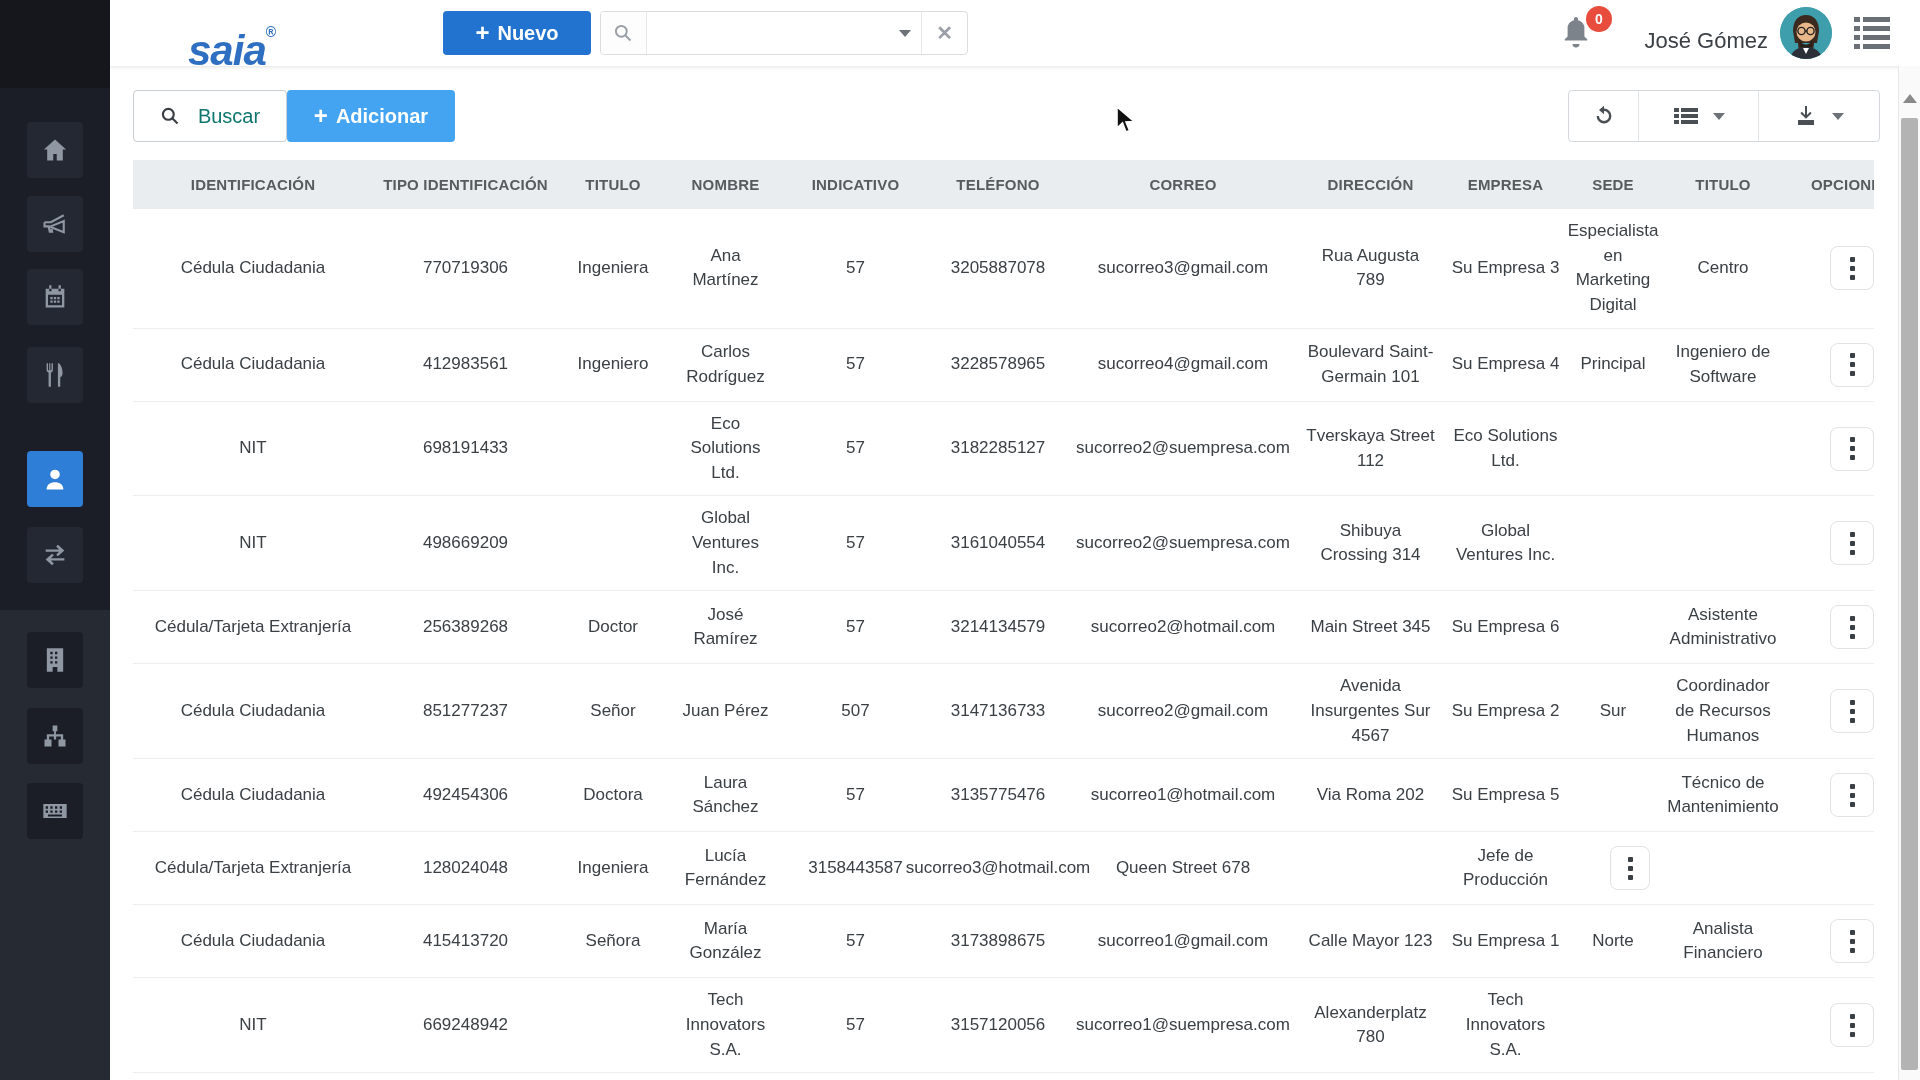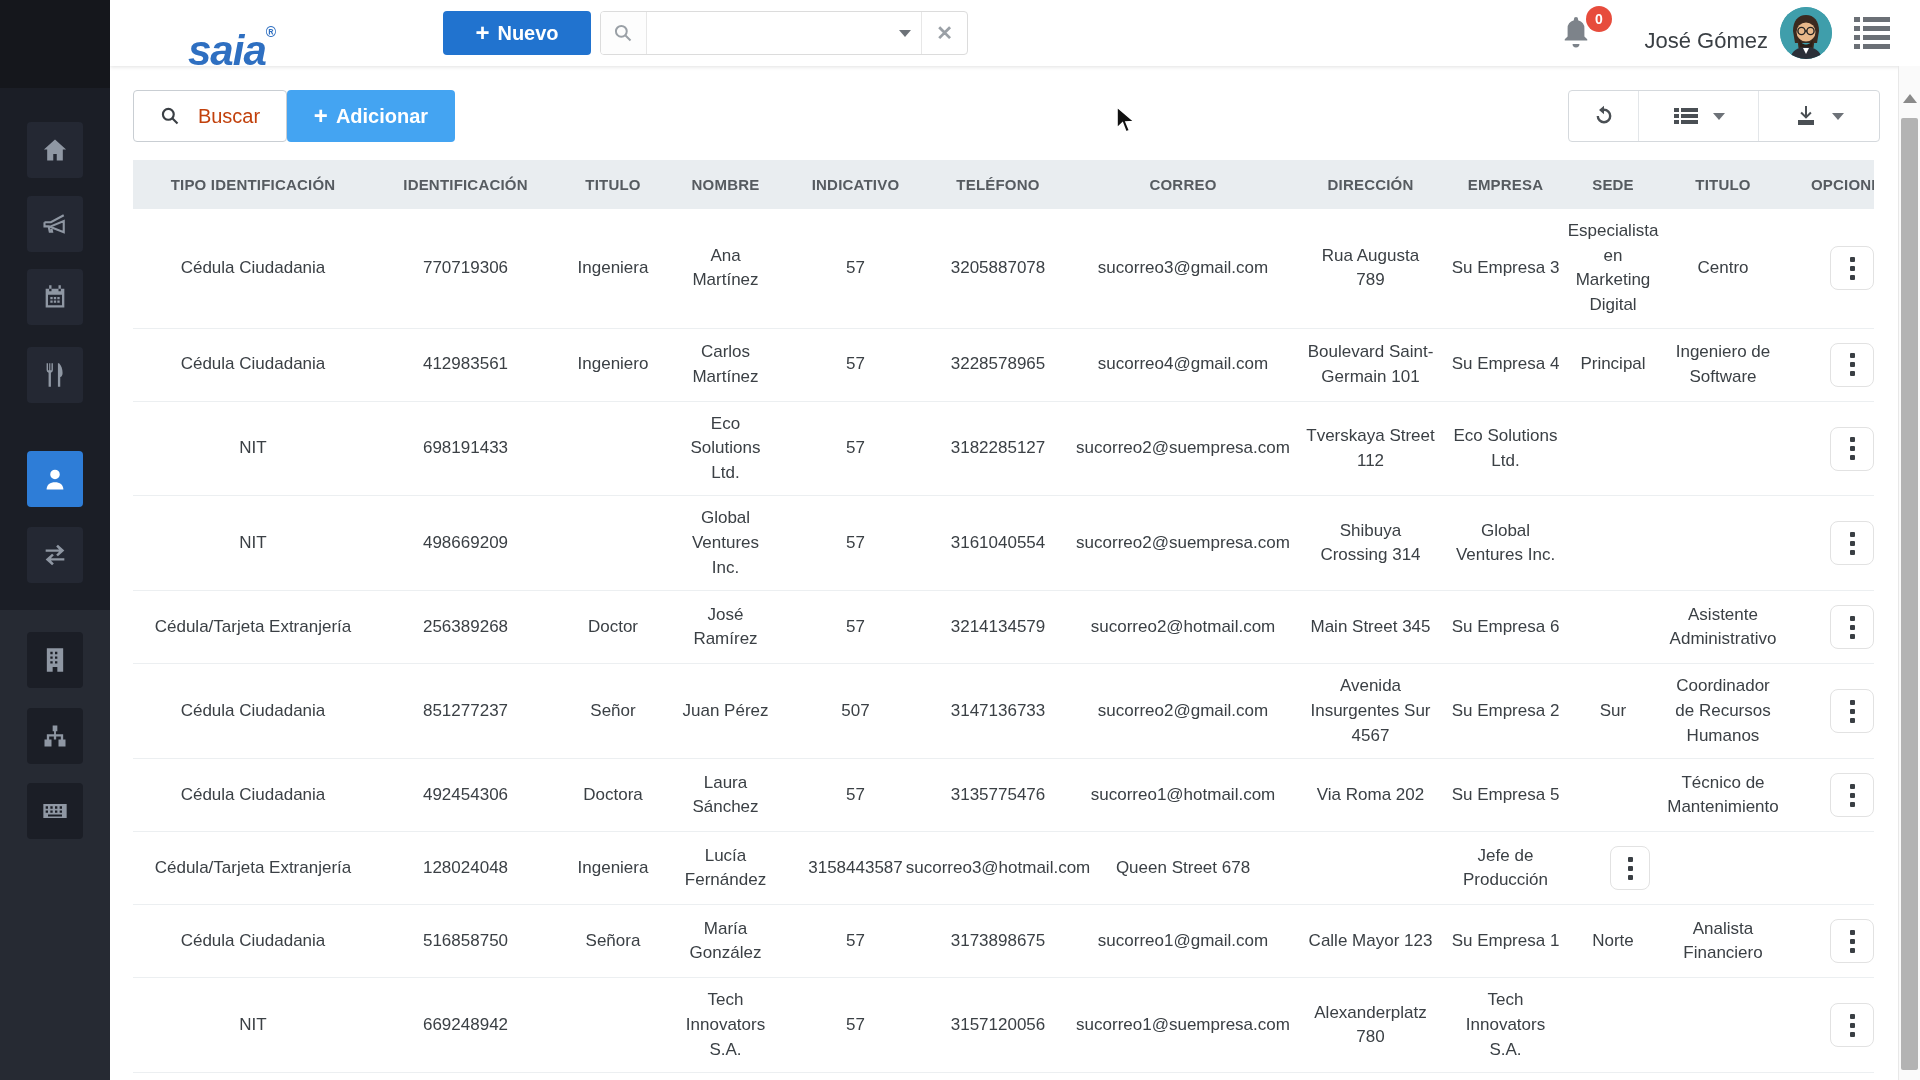--- a/index.html
+++ b/index.html
@@ -45,21 +45,21 @@
     justify-content:center; padding:0 4px; }
   .user-name { position:absolute; right:152px; top:28px; font-size:22px; color:#3a3f44; }
   .avatar { position:absolute; right:88px; top:7px; width:52px; height:52px; border-radius:50%;
     background:#3f9eab; overflow:hidden; cursor:pointer; }
   .menu-icon { position:absolute; right:28px; top:14px; width:40px; height:38px; cursor:pointer; color:#6b7076; }
 
   
   .main { position:absolute; left:110px; top:66px; width:1788px; height:1014px; background:#fff; }
   .toolbar { position:relative; width:100%; height:94px; background:#fff; }
   .btn-buscar { position:absolute; left:23px; top:24px; width:154px; height:52px; background:#fff;
-    border:1px solid #c9ced3; border-radius:4px; font-size:20px; color:#c2410c; cursor:pointer;
+    border:1px solid #c9ced3; border-radius:4px; font-size:20px; color:#0f766e; cursor:pointer;
     display:flex; align-items:center; justify-content:center; gap:18px; font-family:inherit; }
   .btn-adicionar { position:absolute; left:177px; top:24px; width:168px; height:52px; background:#44a4f2;
     border:none; border-radius:4px; font-size:20px; font-weight:bold; color:#fff; cursor:pointer;
     display:flex; align-items:center; justify-content:center; gap:8px; font-family:inherit; }
   .btn-adicionar .plus { font-size:24px; font-weight:bold; }
   .tool-group { position:absolute; right:18px; top:24px; height:52px; display:flex;
     border:1px solid #d5d9dd; border-radius:4px; background:#fff; overflow:hidden; }
   .tool-cell { display:flex; align-items:center; justify-content:center; gap:14px; color:#4a4f54;
     cursor:pointer; border-right:1px solid #e3e6e9; }
   .tool-cell:last-child { border-right:none; }
@@ -265,22 +265,22 @@
               <path d="M11 2h2v9l3.2-3.2 1.4 1.4L12 14.8 6.4 9.2l1.4-1.4L11 11z"></path>
               <path d="M4 16h16v5H4zm3 2.4h2v1h-2zm4 0h6v1h-6z"></path>
             </svg>
           <span class="caret"></span>
         </div>
       </div>
     </div>
 
     <div class="table-wrap">
       <div class="grid-row thead" id="table-head">
+          <div class="th">IDENTIFICACIÓN</div>
           <div class="th">TIPO IDENTIFICACIÓN</div>
-          <div class="th">IDENTIFICACIÓN</div>
           <div class="th">TITULO</div>
           <div class="th">NOMBRE</div>
           <div class="th">INDICATIVO</div>
           <div class="th">TELÉFONO</div>
           <div class="th">CORREO</div>
           <div class="th">DIRECCIÓN</div>
           <div class="th">EMPRESA</div>
           <div class="th">SEDE</div>
           <div class="th">TITULO</div>
           <div class="th th-left">OPCIONES</div>
@@ -303,21 +303,21 @@
                 <span></span>
                 <span></span>
                 <span></span>
               </div>
             </div>
           </div>
           <div class="grid-row tr">
             <div class="td">Cédula Ciudadania</div>
             <div class="td">412983561</div>
             <div class="td">Ingeniero</div>
-            <div class="td">Carlos Martínez</div>
+            <div class="td">Carlos Rodríguez</div>
             <div class="td">57</div>
             <div class="td">3228578965</div>
             <div class="td">sucorreo4@gmail.com</div>
             <div class="td">Boulevard Saint-Germain 101</div>
             <div class="td">Su Empresa 4</div>
             <div class="td">Principal</div>
             <div class="td">Ingeniero de Software</div>
             <div class="td td-opts">
               <div class="kebab">
                 <span></span>
@@ -439,21 +439,21 @@
             <div class="td td-opts">
               <div class="kebab">
                 <span></span>
                 <span></span>
                 <span></span>
               </div>
             </div>
           </div>
           <div class="grid-row tr">
             <div class="td">Cédula Ciudadania</div>
-            <div class="td">516858750</div>
+            <div class="td">415413720</div>
             <div class="td">Señora</div>
             <div class="td">María González</div>
             <div class="td">57</div>
             <div class="td">3173898675</div>
             <div class="td">sucorreo1@gmail.com</div>
             <div class="td">Calle Mayor 123</div>
             <div class="td">Su Empresa 1</div>
             <div class="td">Norte</div>
             <div class="td">Analista Financiero</div>
             <div class="td td-opts">

